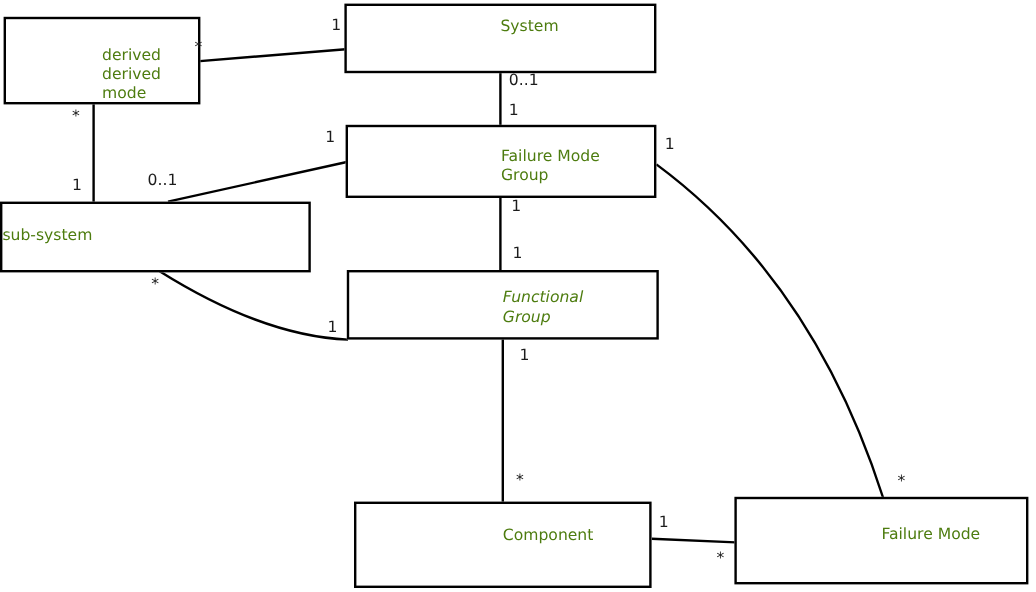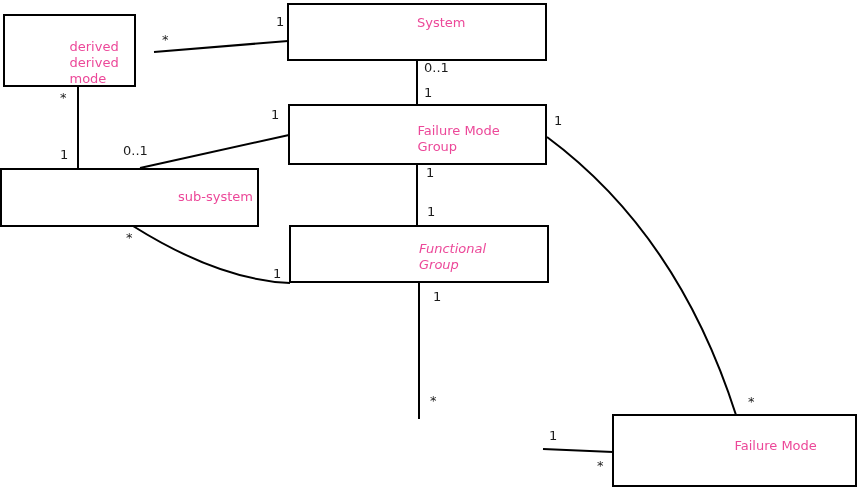--- a/index.html
+++ b/index.html
@@ -25,38 +25,37 @@
     position: absolute;
     background: #ffffff;
     border: 2.5px solid #000000;
     box-sizing: border-box;
   }
   .entity .lbl {
     position: absolute;
     left: 50%;
     font-size: 13px;
     line-height: 16px;
-    color: #ec4899;
+    color: #4d7c0f;
     white-space: nowrap;
     text-align: left;
   }
   .entity.centered .lbl {
-    left: 0; right: 4px;
-    text-align: right;
-    padding-left: 16px;
+    left: 0; right: 16px;
+    text-align: left;
   }
   .mult {
     position: absolute;
     font-size: 13px;
     line-height: 14px;
     color: #1c1c1c;
     white-space: nowrap;
   }
   
-  #e-dfm        { left: 3px;   top: 14px;  width: 133px; height: 73px; }
+  #e-dfm        { left: 3px;   top: 14px;  width: 164px; height: 73px; }
   #e-dfm .lbl        { top: 23px; }
   #e-system     { left: 287px; top: 3px;   width: 260px; height: 58px; }
   #e-system .lbl     { top: 10px; }
   #e-fmg        { left: 288px; top: 104px; width: 259px; height: 61px; }
   #e-fmg .lbl        { top: 17px; }
   #e-subsystem  { left: 0px;   top: 168px; width: 259px; height: 59px; }
   #e-subsystem .lbl  { top: 19px; }
   #e-functional { left: 289px; top: 225px; width: 260px; height: 58px; font-style: italic; }
   #e-functional .lbl { top: 14px; }
   #e-component  { left: 295px; top: 418px; width: 248px; height: 72px; }
@@ -127,20 +126,25 @@
     </div>
   </div>
 
   <div class="entity" id="e-functional">
     <div class="lbl">
       <div>Functional</div>
       <div>Group</div>
     </div>
   </div>
 
+  <div class="entity" id="e-component">
+    <div class="lbl">
+      <div>Component</div>
+    </div>
+  </div>
 
   <div class="entity" id="e-failuremode">
     <div class="lbl">
       <div>Failure Mode</div>
     </div>
   </div>
 
   <span class="mult m-a-from">*</span>
   <span class="mult m-a-to">1</span>
 

